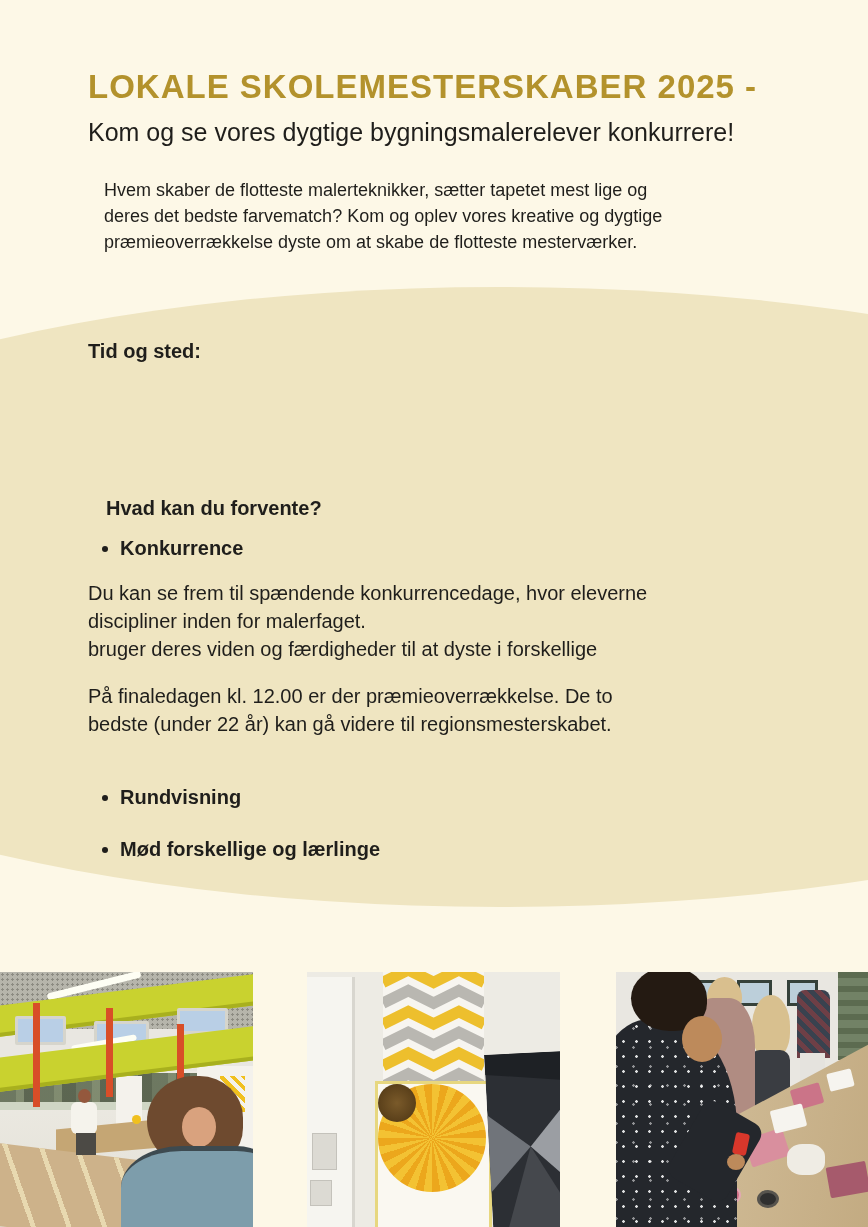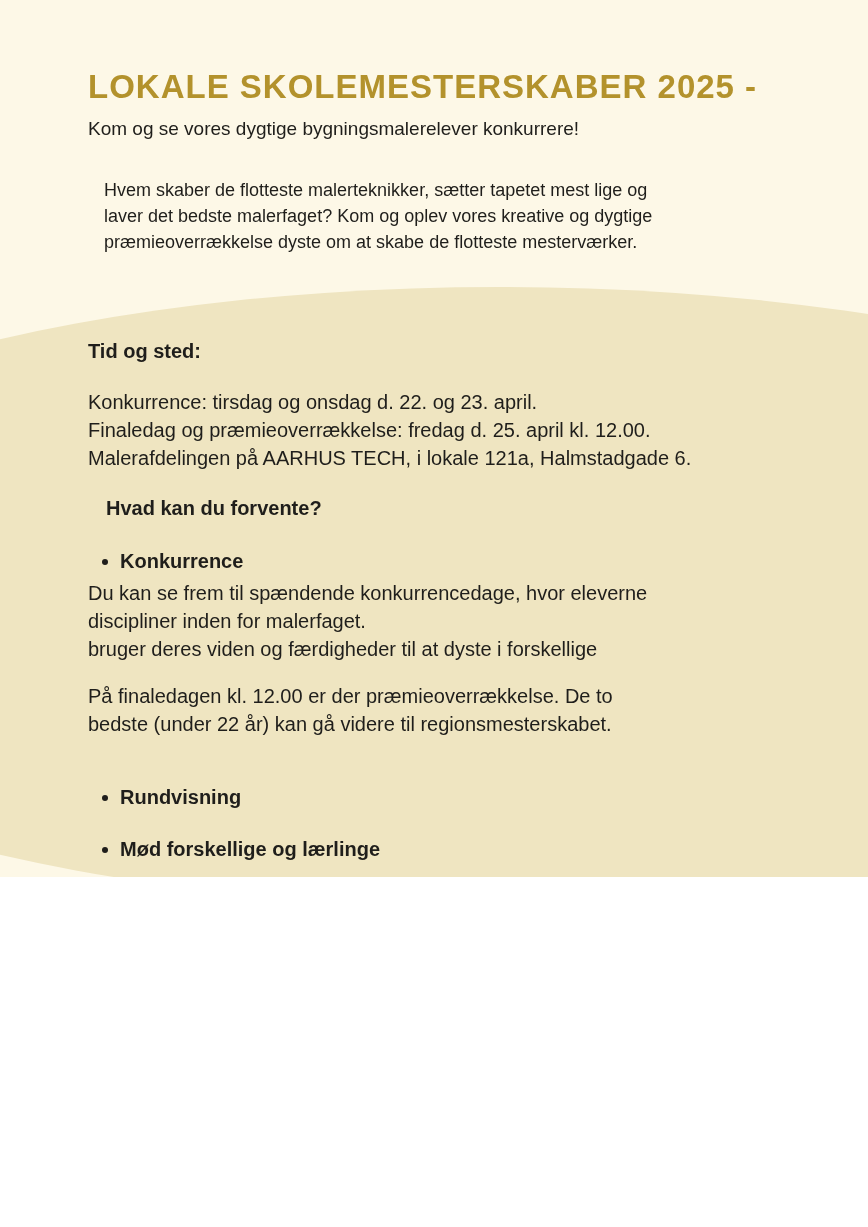--- a/index.html
+++ b/index.html
@@ -1,53 +1,53 @@
 <!DOCTYPE html>
 <html><head>
 <meta charset="utf-8">
 <style>
   * { margin:0; padding:0; box-sizing:border-box; }
   html,body { width:868px; }
   body { font-family:"Liberation Sans", sans-serif; }
 
   .page {
-    position:relative; width:868px; height:877px;
+    position:relative; width:868px; height:1227px;
     background:#FDF8E7; overflow:hidden;padding-left:32px;
   }
 
   
   .blob {
     position:absolute; left:-400px; top:287px;
     width:1800px; height:620px; border-radius:50%;
     background:#EFE5C1;
   }
 
   .txt { position:absolute; color:#1F1E1B; }
 
   .title {
     left:88px; top:68px; width:740px;
     font-size:33px; font-weight:bold; letter-spacing:1px;
     color:#B3922C;
   }
-  .subtitle { left:88px; top:118px; width:740px; font-size:19px; }
+  .subtitle { left:88px; top:118px; width:740px; font-size:25px; }
 
   .intro { left:104px; top:177px; width:740px; font-size:18px; line-height:26px; }
 
   .h-bold { font-weight:bold; font-size:20px; }
   .tid-heading { left:88px; top:340px; }
   .schedule { left:88px; top:388px; width:740px; font-size:20px; line-height:28px; }
   .expect-heading { left:88px; top:497px;margin-left:18px; }
 
   .bullet { position:absolute; display:flex; align-items:center; }
   .bullet-dot {
     width:6px; height:6px; border-radius:50%; background:#1F1E1B;
     margin:0 12px 0 14px; flex:none;
   }
   .bullet-label { font-weight:bold; font-size:20px; color:#1F1E1B; }
-  .bullet-1 { left:88px; top:550px;align-items:center; }
+  .bullet-1 { left:88px; top:537px;align-items:center; }
   .bullet-2 { left:88px; top:786px; }
   .bullet-3 { left:88px; top:838px; }
 
   .body-lines { font-size:20px; line-height:28px; }
   .b1-text { left:88px; top:579px; width:740px; }
   .finale { left:88px; top:682px; width:740px; }
 
   
   .photo { position:absolute; top:972px; height:260px; overflow:hidden; background:#e9e7e1; }
   .photo > div, .photo svg { position:absolute; }
@@ -185,31 +185,26 @@
 
 <div class="page">
 
   <div class="blob"></div>
 
   <div class="txt title">LOKALE SKOLEMESTERSKABER 2025 -</div>
   <div class="txt subtitle">Kom og se vores dygtige bygningsmalerelever konkurrere!</div>
 
   <div class="txt intro">
     <div>Hvem skaber de flotteste malerteknikker, sætter tapetet mest lige og</div>
-    <div>laver det bedste malerfaget? Kom og oplev vores kreative og dygtige</div>
+    <div>deres det bedste farvematch? Kom og oplev vores kreative og dygtige</div>
     <div>præmieoverrækkelse dyste om at skabe de flotteste mesterværker.</div>
   </div>
 
   <div class="txt h-bold tid-heading">Tid og sted:</div>
 
-  <div class="txt schedule">
-    <div>Konkurrence: tirsdag og onsdag d. 22. og 23. april.</div>
-    <div>Finaledag og præmieoverrækkelse: fredag d. 25. april kl. 12.00.</div>
-    <div>Malerafdelingen på AARHUS TECH, i lokale 121a, Halmstadgade 6.</div>
-  </div>
 
   <div class="txt h-bold expect-heading">Hvad kan du forvente?</div>
 
   <div class="bullet bullet-1">
     <span class="bullet-dot"></span>
     <span class="bullet-label">Konkurrence</span>
   </div>
 
   <div class="txt body-lines b1-text">
     <div>Du kan se frem til spændende konkurrencedage, hvor eleverne</div>

